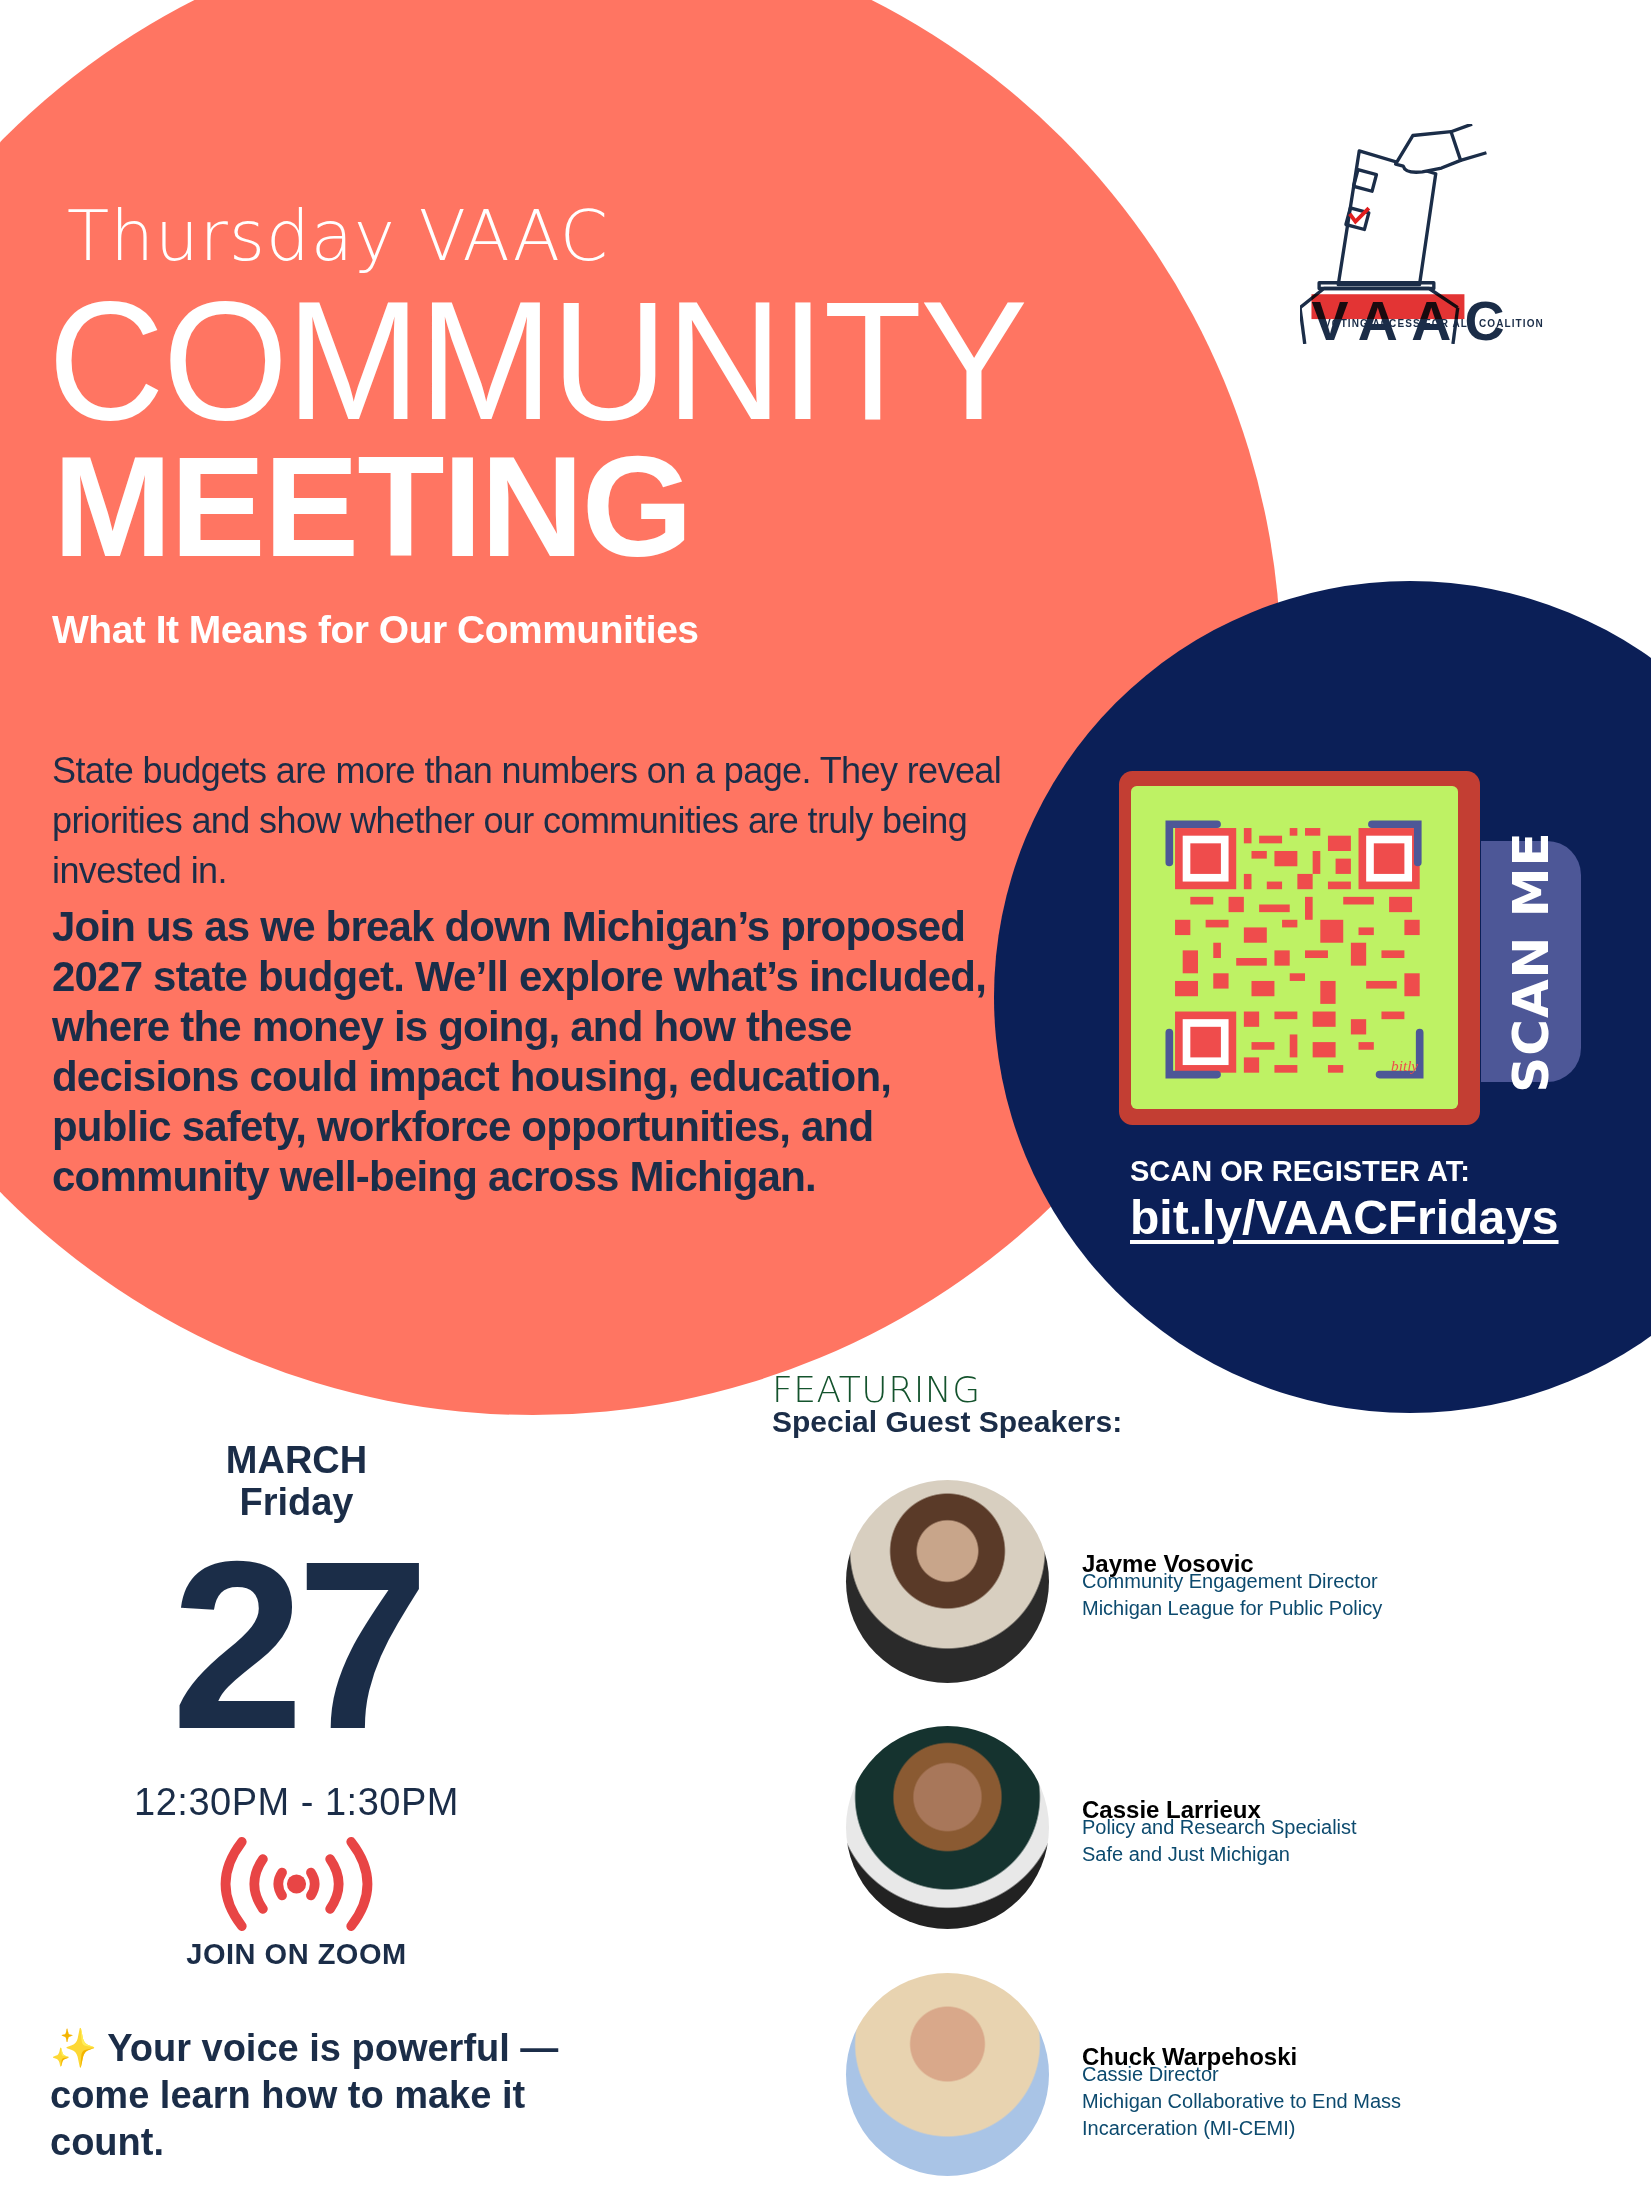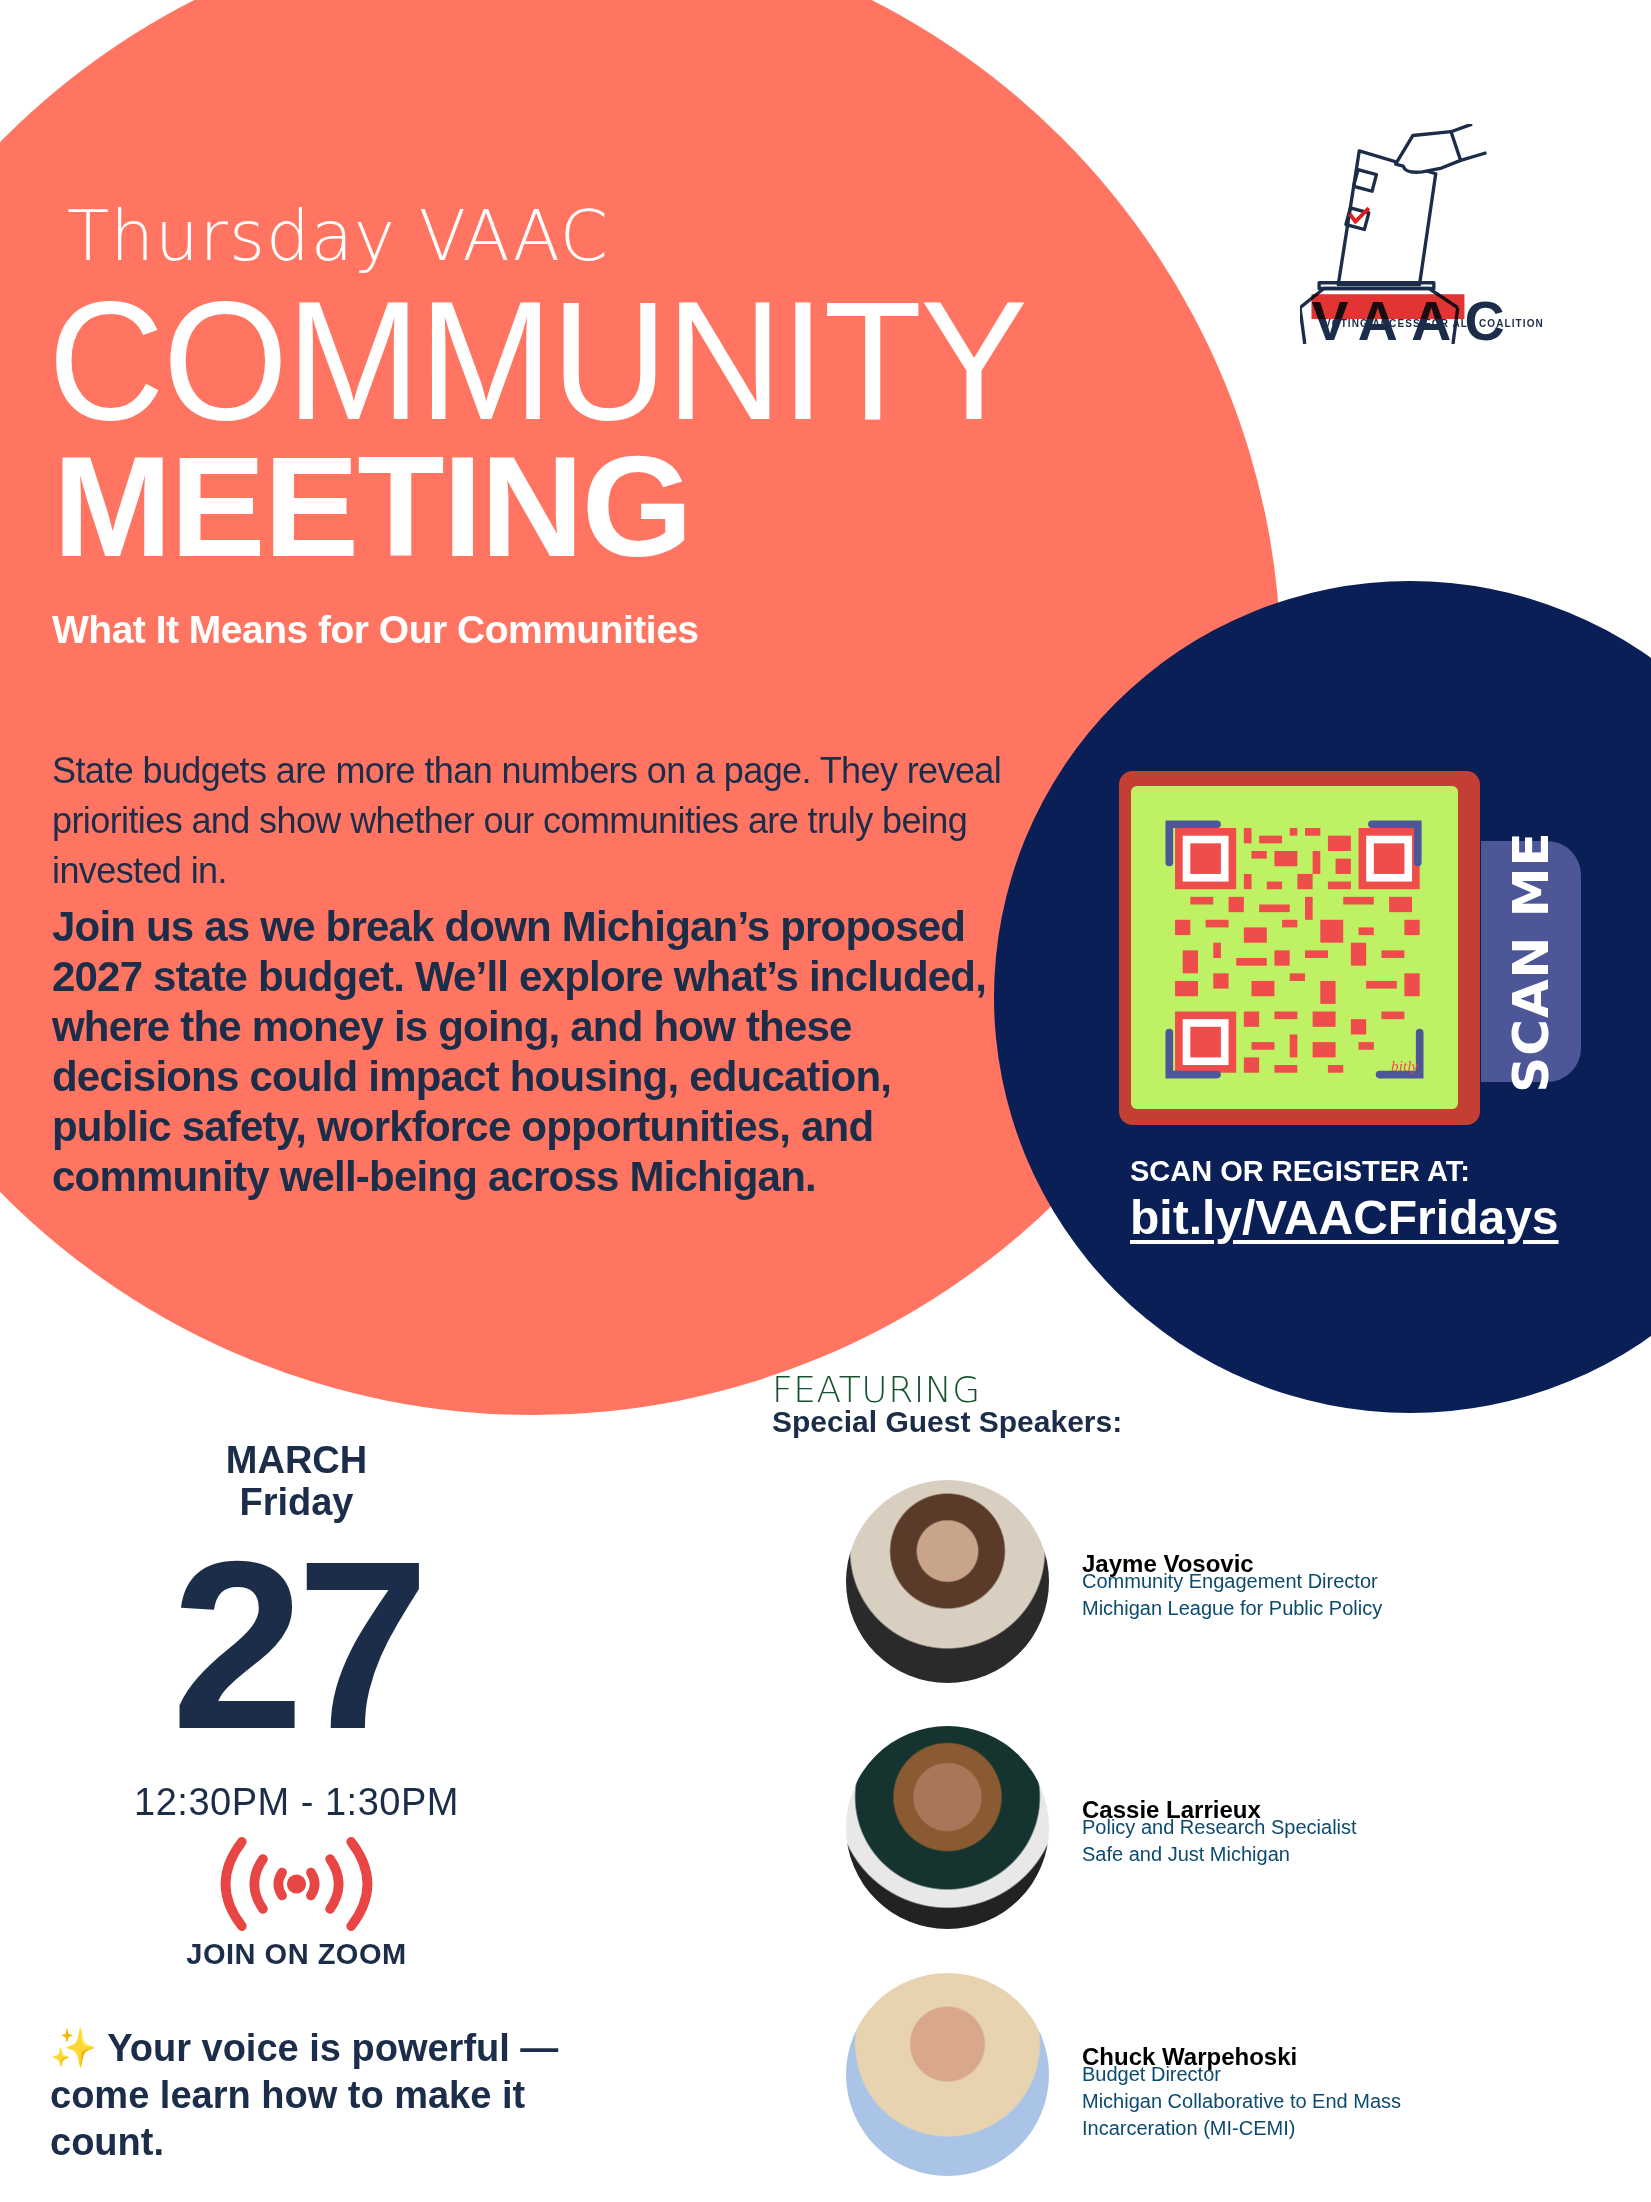--- a/index.html
+++ b/index.html
@@ -206,17 +206,17 @@
   <div class="sp-role">
     <div>Policy and Research Specialist</div>
     <div>Safe and Just Michigan</div>
   </div>
 </div>
 
 <div class="speaker" style="top:1973px;">
   <div class="avatar" style="background:radial-gradient(circle at 50% 35%, #d9a88a 0 22%, #e8d3b0 23% 55%, #a9c4e6 56%);"></div>
   <div class="sp-name">Chuck Warpehoski</div>
   <div class="sp-role">
-    <div>Budget Director</div>
+    <div>Cassie Director</div>
     <div>Michigan Collaborative to End Mass Incarceration (MI-CEMI)</div>
   </div>
 </div>
 
 
 </body></html>

